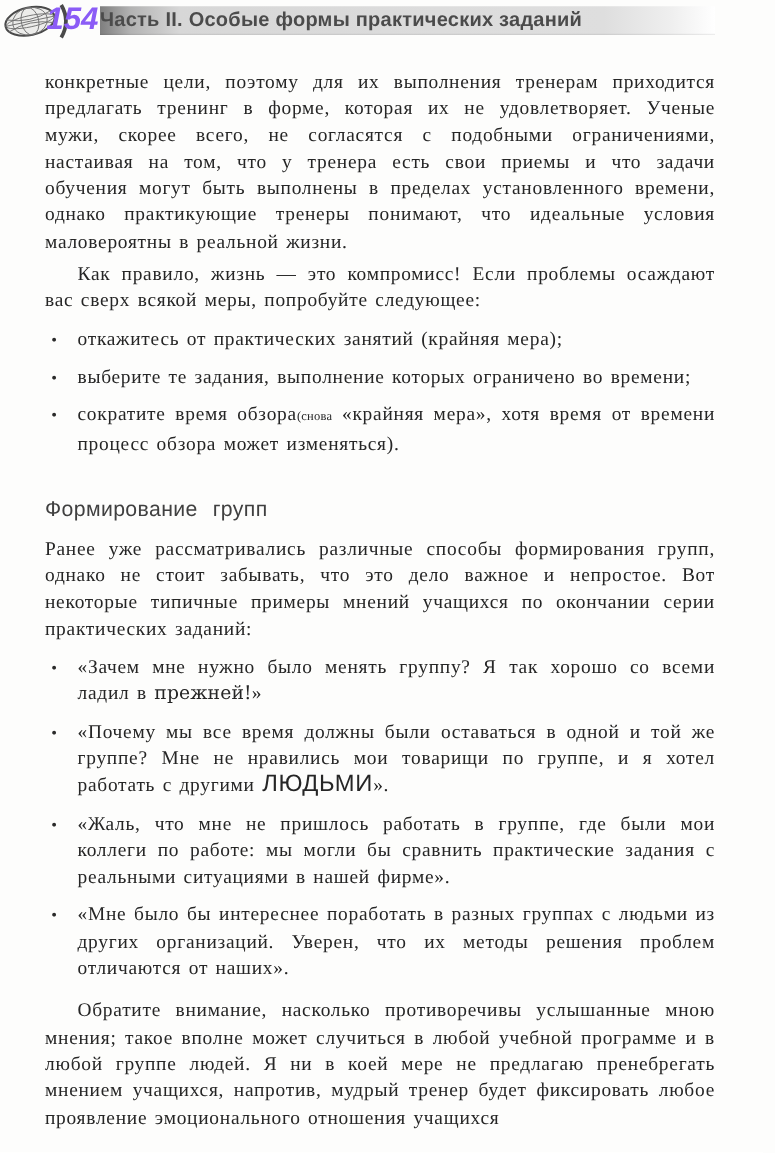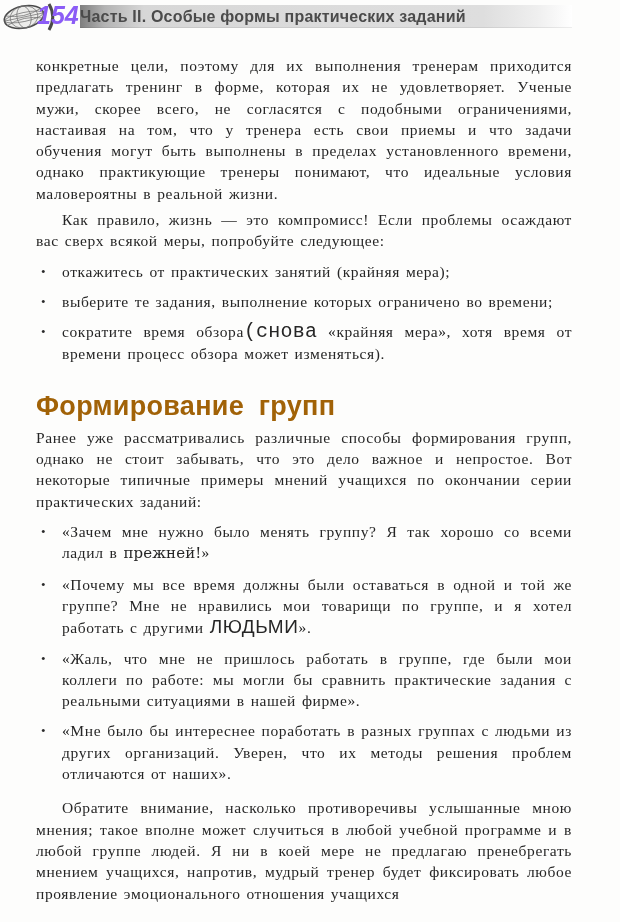--- a/index.html
+++ b/index.html
@@ -48,26 +48,26 @@
   .blist{margin-top:9px;}
   .bullet-item{display:flex;margin-bottom:9px;}
   .bullet-marker{
     flex:0 0 26px;padding-left:5px;box-sizing:border-box;
     font-size:13px;line-height:21.3px;color:#2a2a2a;
   }
   .bullet-text{flex:1;text-align:justify;}
   .section-heading{
     margin:28px 0 7px 0;
     font-family:"Liberation Sans", sans-serif;
-    font-weight:700;font-size:27px;line-height:28px;
-    color:#a16207;letter-spacing:0.3px;word-spacing:7px;
+    font-weight:400;font-size:17px;line-height:28px;
+    color:#404040;letter-spacing:0.3px;word-spacing:7px;
   }
   .closing{margin-top:13px;}
   
-  .alt-sans{font-family:Liberation Mono, monospace;font-size:20px;letter-spacing:0.2px;}
+  .alt-sans{font-family:Liberation Serif, serif;font-size:10px;letter-spacing:0.2px;}
   .alt-sans-caps{font-family:"Liberation Sans", sans-serif;font-size:19px;letter-spacing:0.6px;}
   .alt-serif-big{font-family:"DejaVu Serif", serif;font-size:15px;letter-spacing:0.1px;}
 </style>
 </head>
 <body>
 
 <div class="page">
 
   <div class="header-bar">
     <span class="chapter-title">Часть II. Особые формы практических заданий</span>

